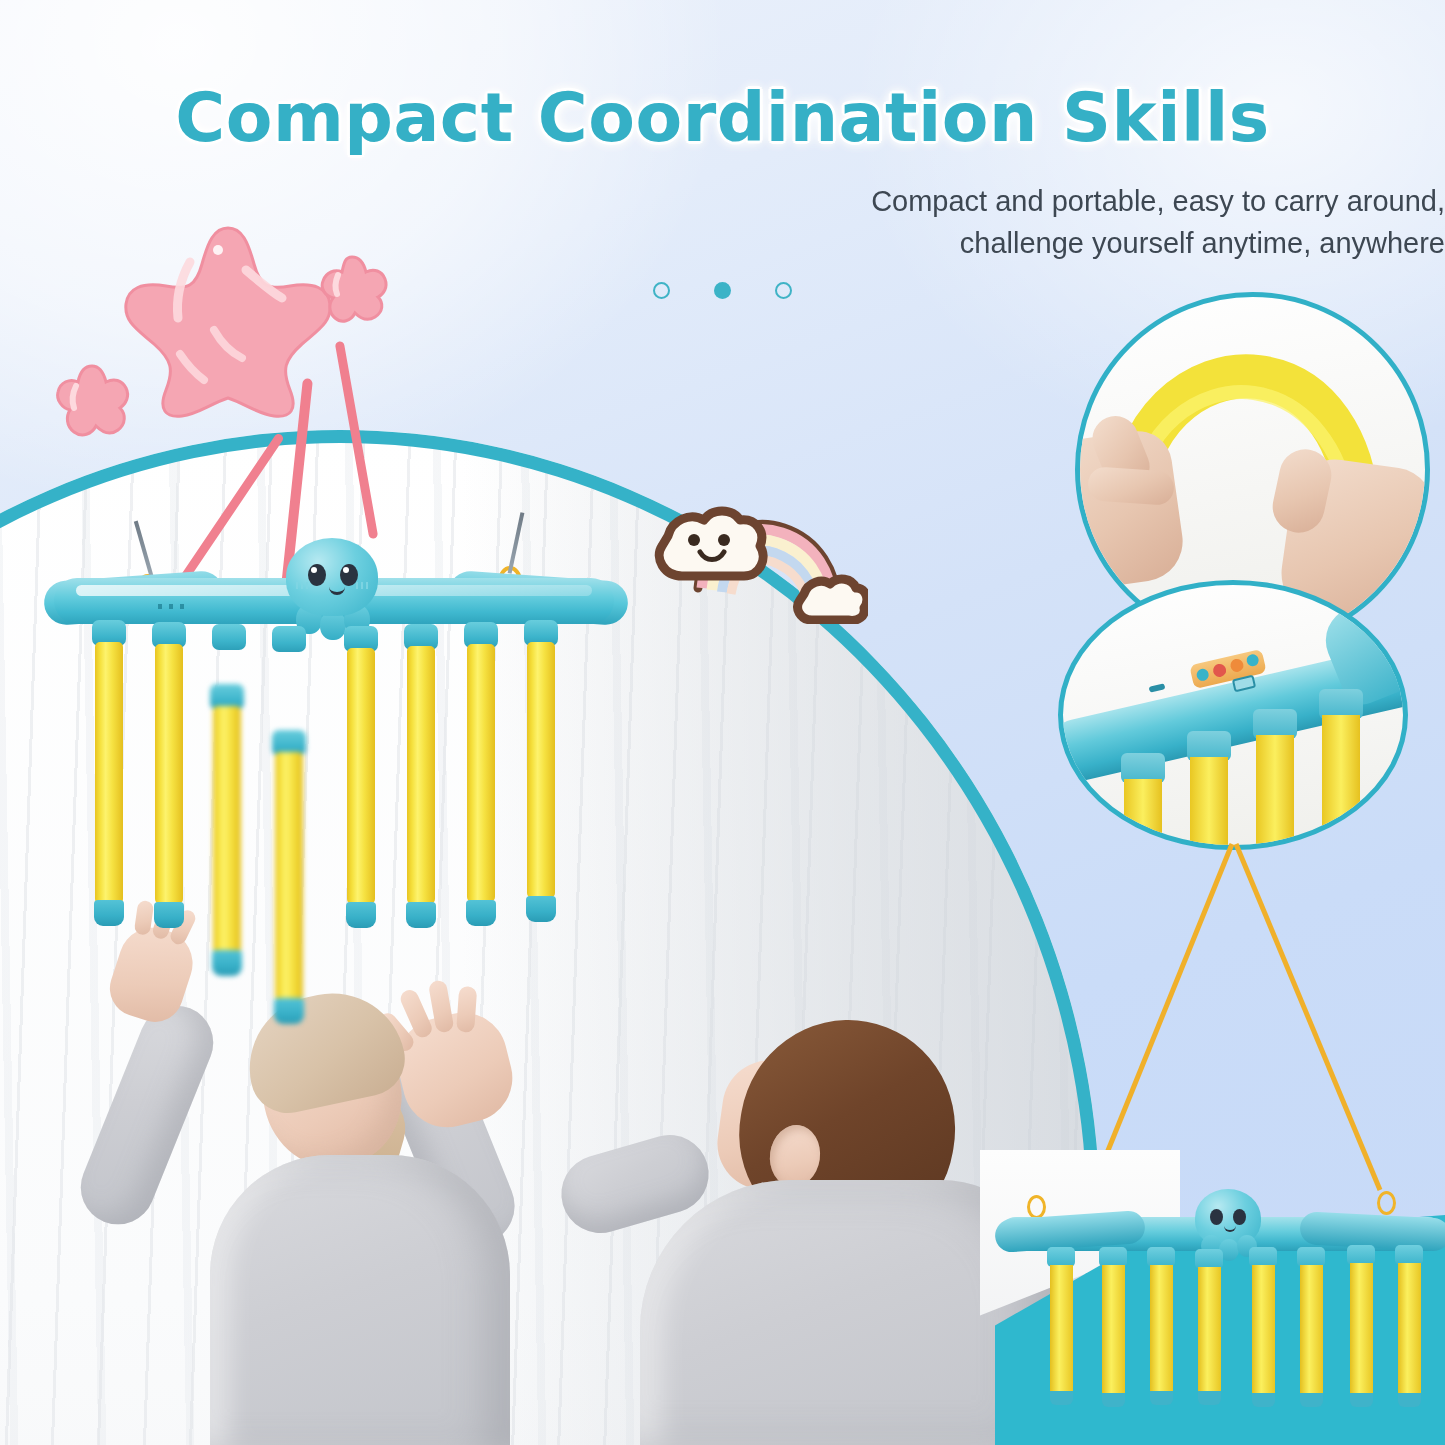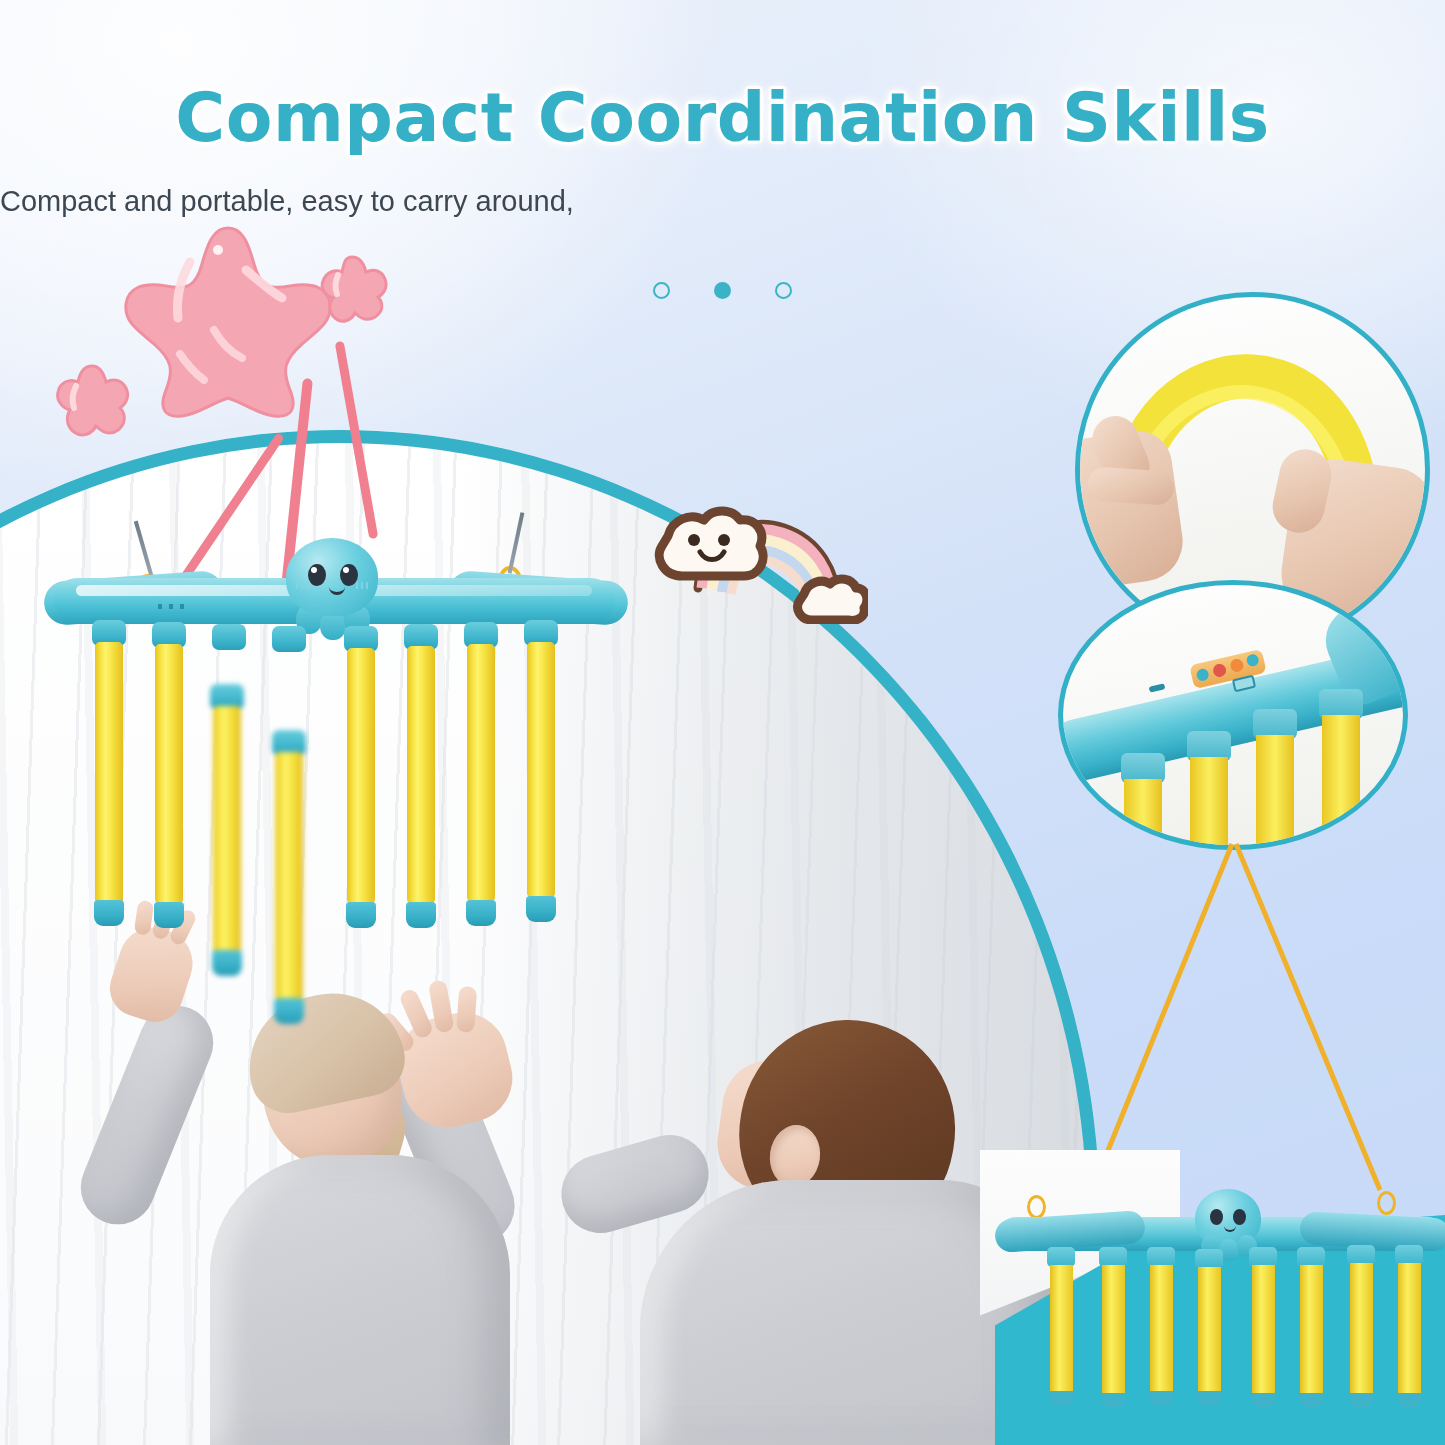--- a/index.html
+++ b/index.html
@@ -29,21 +29,21 @@
     font-size:68px;font-weight:bold;letter-spacing:.5px;
     color:#35b0c6;
     -webkit-text-stroke:0px;
     text-shadow:
       0 0 14px #ffffff, 0 0 14px #ffffff, 0 0 10px #ffffff,
       3px 0 0 #fff,-3px 0 0 #fff,0 3px 0 #fff,0 -3px 0 #fff,
       2px 2px 0 #fff,-2px 2px 0 #fff,2px -2px 0 #fff,-2px -2px 0 #fff;
     font-family:"DejaVu Sans","Liberation Sans",sans-serif;
   }
   .subtitle{
-    position:absolute;left:0;right:0;top:180px;text-align:left;
+    position:absolute;left:0;right:0;top:180px;text-align:right;
     color:#3d4752;font-size:29px;line-height:42px;font-weight:normal;
   }
   .dots{
     position:absolute;left:0;right:0;top:282px;display:flex;justify-content:center;gap:44px;
   }
   .dot{width:17px;height:17px;border-radius:50%;box-sizing:border-box;}
   .dot.hollow{border:2.5px solid #3fb3c6;background:transparent;}
   .dot.filled{background:#3bb3c7;}
 
   
@@ -434,20 +434,21 @@
 
       <div style="position:absolute;left:400px;top:50px;width:28px;height:20px;border-radius:5px;background:linear-gradient(180deg,#6fcfdf,#3cb4cb);"></div>
       <div style="position:absolute;left:403px;top:68px;width:23px;height:132px;background:linear-gradient(90deg,#e4bf1e,#fbf05e 40%,#e8c623);"></div>
       <div style="position:absolute;left:403px;top:198px;width:23px;height:14px;border-radius:0 0 6px 6px;background:#3fb3ca;"></div>
     </div>
   </div>
 
   <div class="headline">Compact Coordination Skills</div>
   <div class="subtitle">
     <div>Compact and portable, easy to carry around,</div>
+    <div>challenge yourself anytime, anywhere</div>
   </div>
 
   <div class="dots">
     <span class="dot hollow"></span>
     <span class="dot filled"></span>
     <span class="dot hollow"></span>
   </div>
 
 </div>
 

